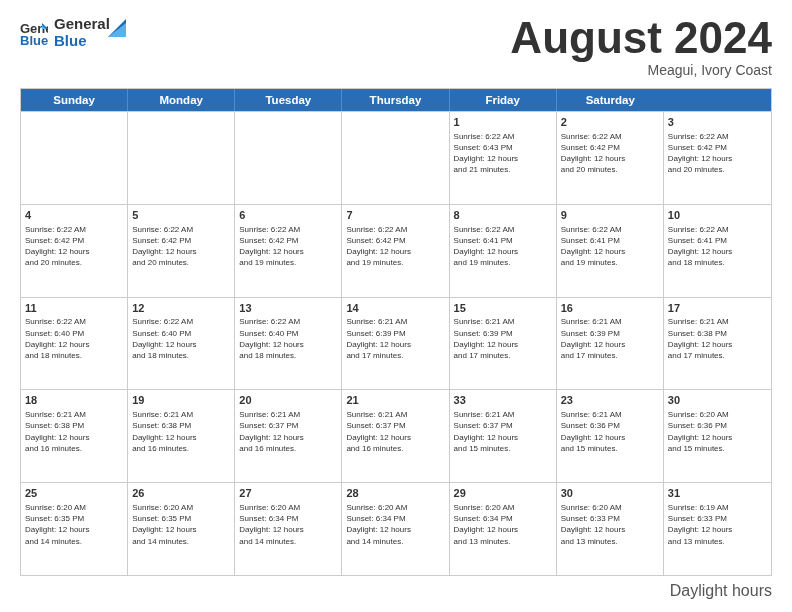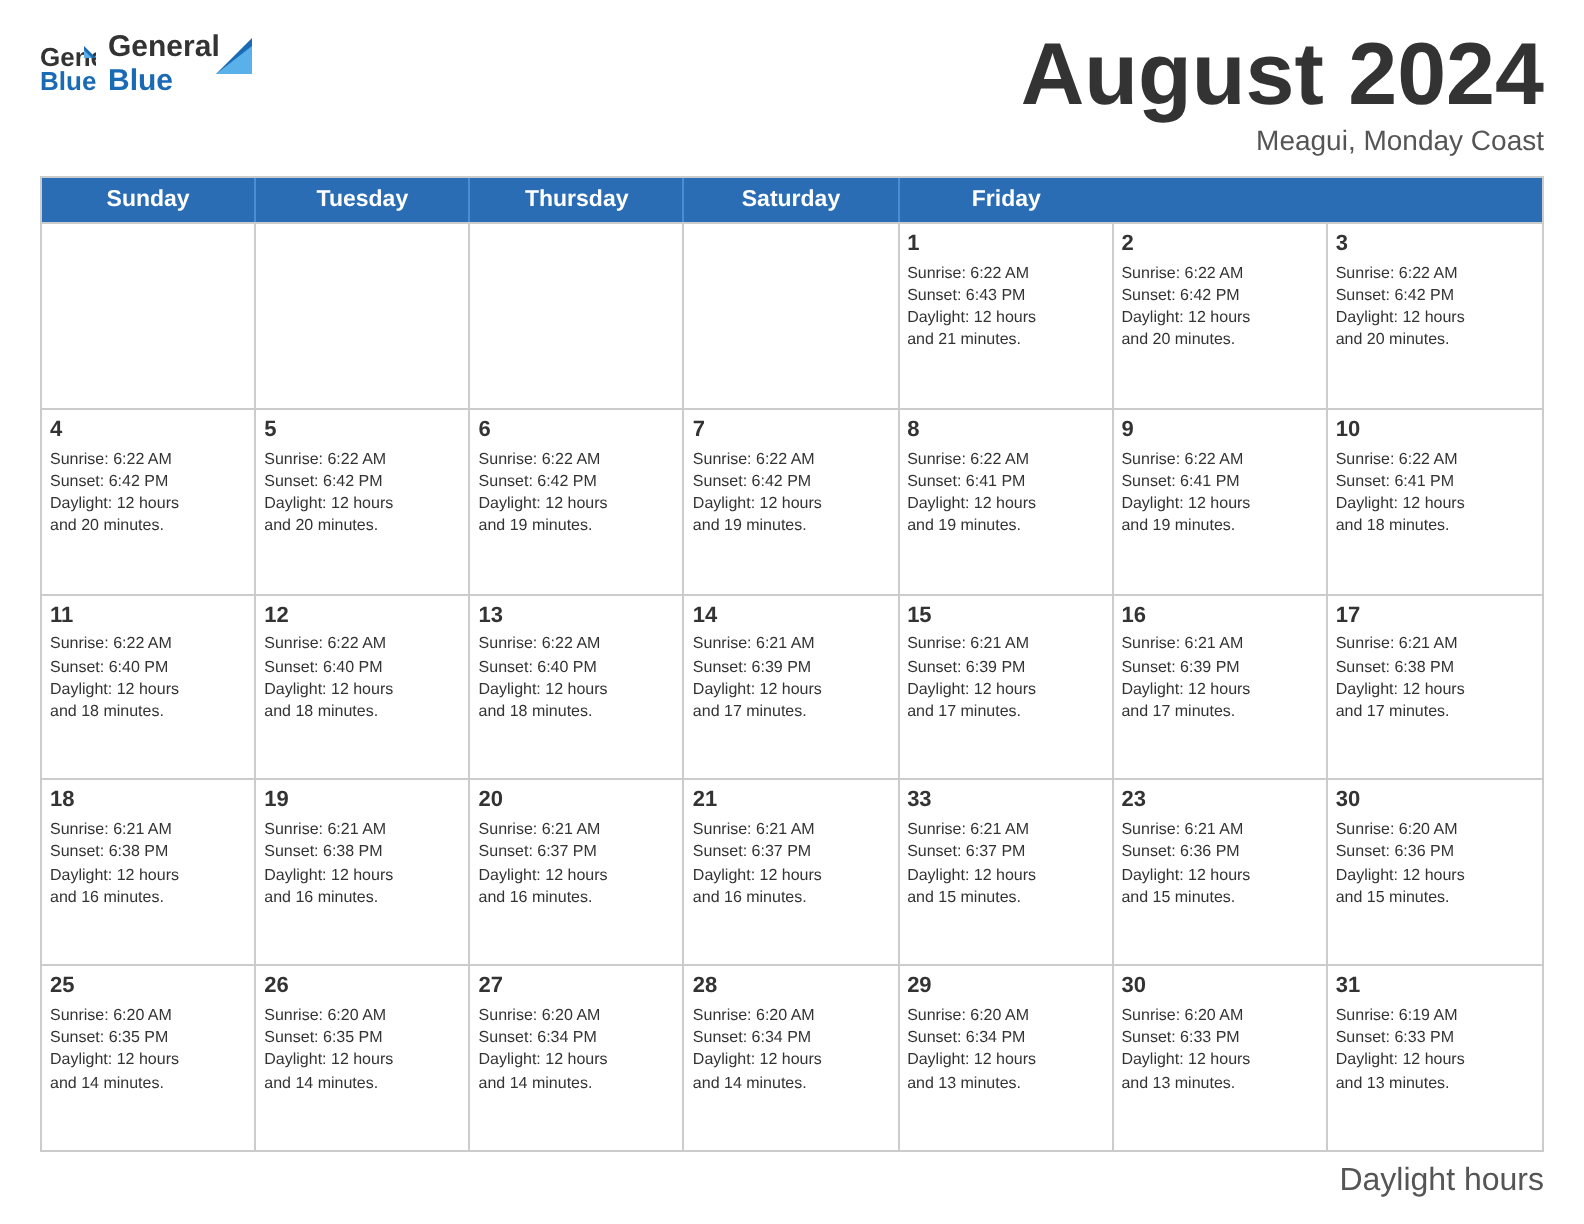--- a/index.html
+++ b/index.html
@@ -122,31 +122,32 @@
         <span style="font-size:15px;font-weight:bold;color:#333;line-height:1.1;">General</span>
         <span style="font-size:15px;font-weight:bold;color:#1a6ab5;line-height:1.1;">Blue</span>
       </div>
       <svg width="18" height="18" viewBox="0 0 18 18" style="margin-left:-2px;margin-top:-10px;">
         <polygon points="0,18 18,0 18,18" fill="#1a6ab5"></polygon>
         <polygon points="0,18 18,4 18,18" fill="#5ab0e8"></polygon>
       </svg>
     </div>
     <div class="title-section">
       <div class="month-title">August 2024</div>
-      <div class="subtitle">Meagui, Monday Coast</div>
+      <div class="subtitle">Meagui, Ivory Coast</div>
     </div>
   </div>
 
   <div class="calendar">
     <div class="cal-header">
     <div class="cal-header-cell">Sunday</div>
+        <div class="cal-header-cell">Monday</div>
         <div class="cal-header-cell">Tuesday</div>
         <div class="cal-header-cell">Thursday</div>
+        <div class="cal-header-cell">Friday</div>
         <div class="cal-header-cell">Saturday</div>
-        <div class="cal-header-cell">Friday</div>
       </div>
     <div class="cal-body">
     <div class="cal-row">
           <div class="cal-cell empty"></div>
           <div class="cal-cell empty"></div>
           <div class="cal-cell empty"></div>
           <div class="cal-cell empty"></div>
           <div class="cal-cell filled">
             <div class="day-num">1</div>
             <div class="cell-info" style="white-space: pre-line;">Sunrise: 6:22 AM

